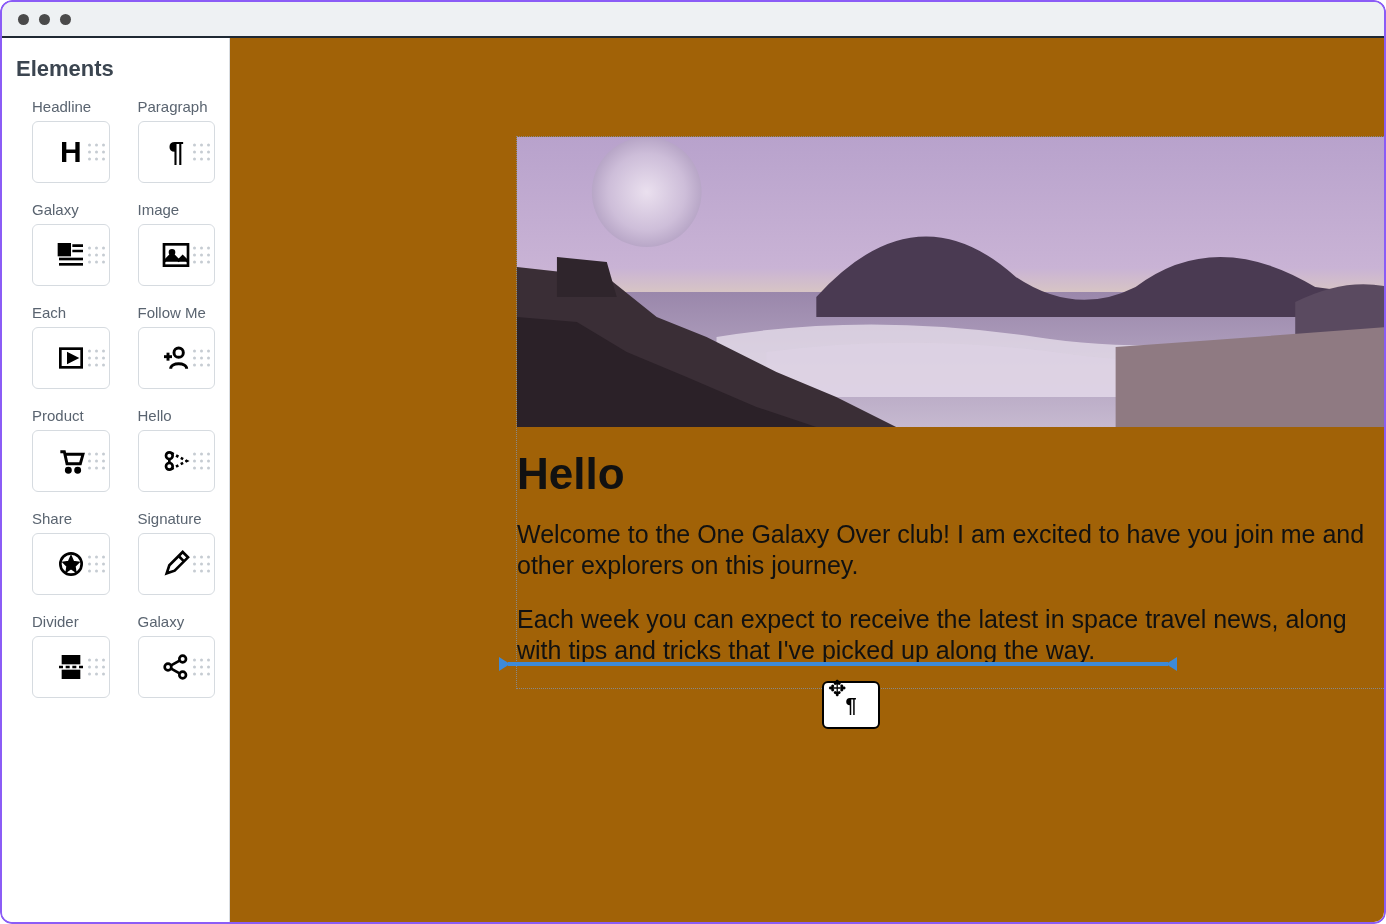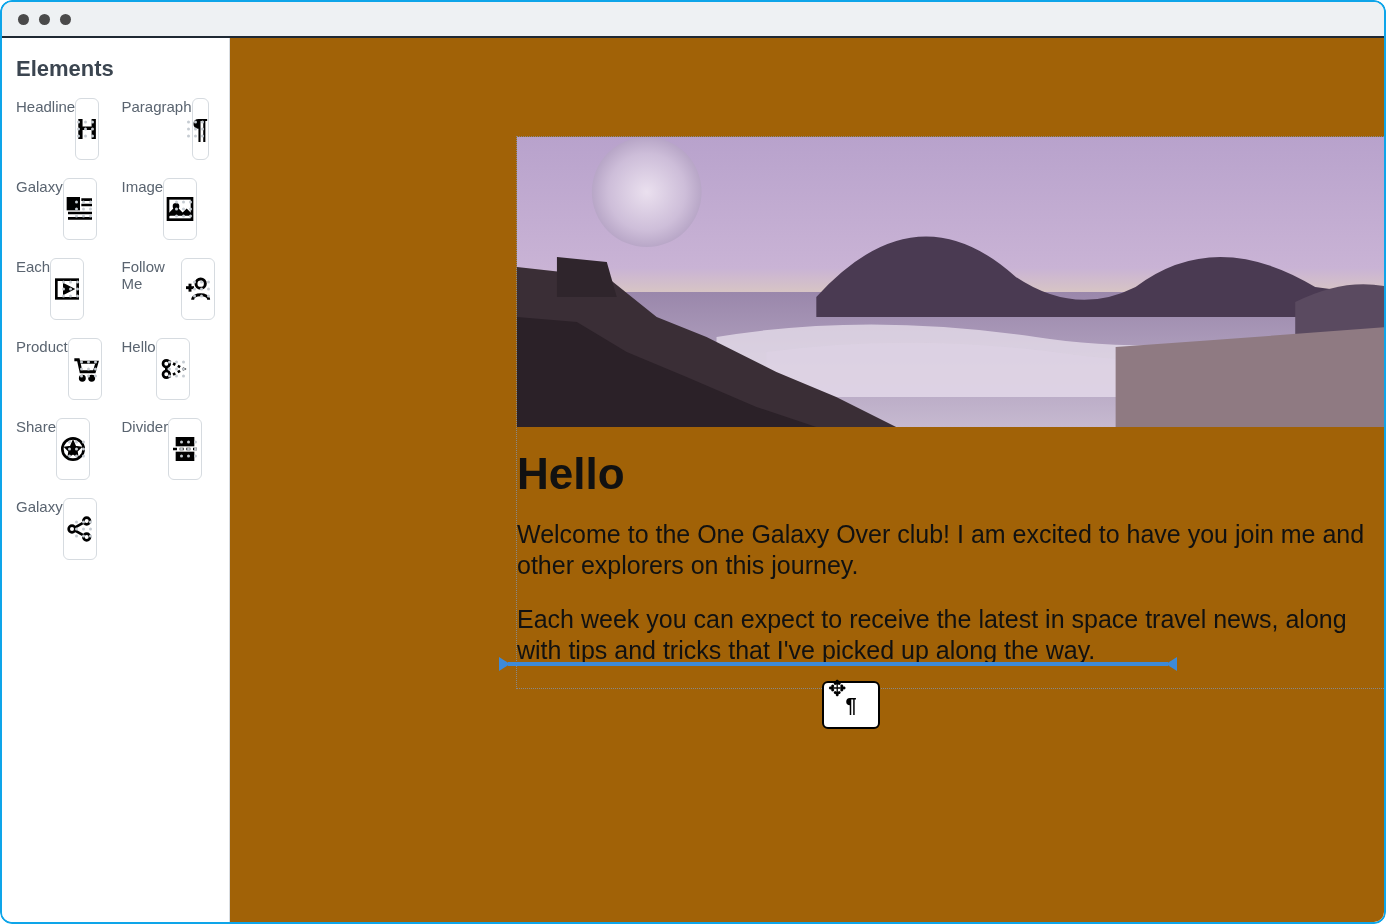--- a/index.html
+++ b/index.html
@@ -7,21 +7,21 @@
   font-family: -apple-system, BlinkMacSystemFont, "Segoe UI", Helvetica, Arial, sans-serif;
   background: #fff;
   width: 1386px;
   height: 924px;
   overflow: hidden;
   border-radius: 12px;
 }
 .window-frame {
   width: 100%;
   height: 100%;
-  border: 2px solid #0ea5e9;
+  border: 2px solid #8b5cf6;
   border-radius: 12px;
   overflow: hidden;
   display: flex;
   flex-direction: column;
 }
 .titlebar {
   height: 36px;
   background: #eef1f3;
   border-bottom: 2px solid #1f2933;
   display: flex;
@@ -54,21 +54,22 @@
   margin-bottom: 16px;
 }
 .element-grid {
   display: grid;
   grid-template-columns: 1fr 1fr;
   column-gap: 12px;
   row-gap: 18px;
 }
 .element-cell {
   display: flex;
-  flex-direction: row;
+  flex-direction: column;
+  margin-left: 16px;
 }
 .element-label {
   font-size: 15px;
   color: #5a6470;
   margin-bottom: 6px;
 }
 .element-tile {
   height: 62px;
   border: 1px solid #d6dbe0;
   border-radius: 6px;
@@ -380,20 +381,40 @@
                 <span></span>
                 <span></span>
                 <span></span>
                 <span></span>
                 <span></span>
                 <span></span>
               </div>
           </div>
         </div>
 
+        <div class="element-cell">
+          <div class="element-label">Signature</div>
+          <div class="element-tile">
+            <svg class="icon-svg" viewBox="0 0 24 24" fill="none" stroke="#000" stroke-width="2">
+                <path d="M5 19 L7 13 L17 3 L21 7 L11 17 L5 19 Z"></path>
+                <line x1="14" y1="6" x2="18" y2="10"></line>
+              </svg>
+            <div class="grip">
+                <span></span>
+                <span></span>
+                <span></span>
+                <span></span>
+                <span></span>
+                <span></span>
+                <span></span>
+                <span></span>
+                <span></span>
+              </div>
+          </div>
+        </div>
 
         <div class="element-cell">
           <div class="element-label">Divider</div>
           <div class="element-tile">
             <svg class="icon-svg" viewBox="0 0 24 24" fill="none" stroke="#000" stroke-width="2">
                 <rect x="6" y="4" width="12" height="5" fill="#000"></rect>
                 <line x1="3" y1="12" x2="21" y2="12" stroke-dasharray="3 2"></line>
                 <rect x="6" y="15" width="12" height="5" fill="#000"></rect>
               </svg>
             <div class="grip">

